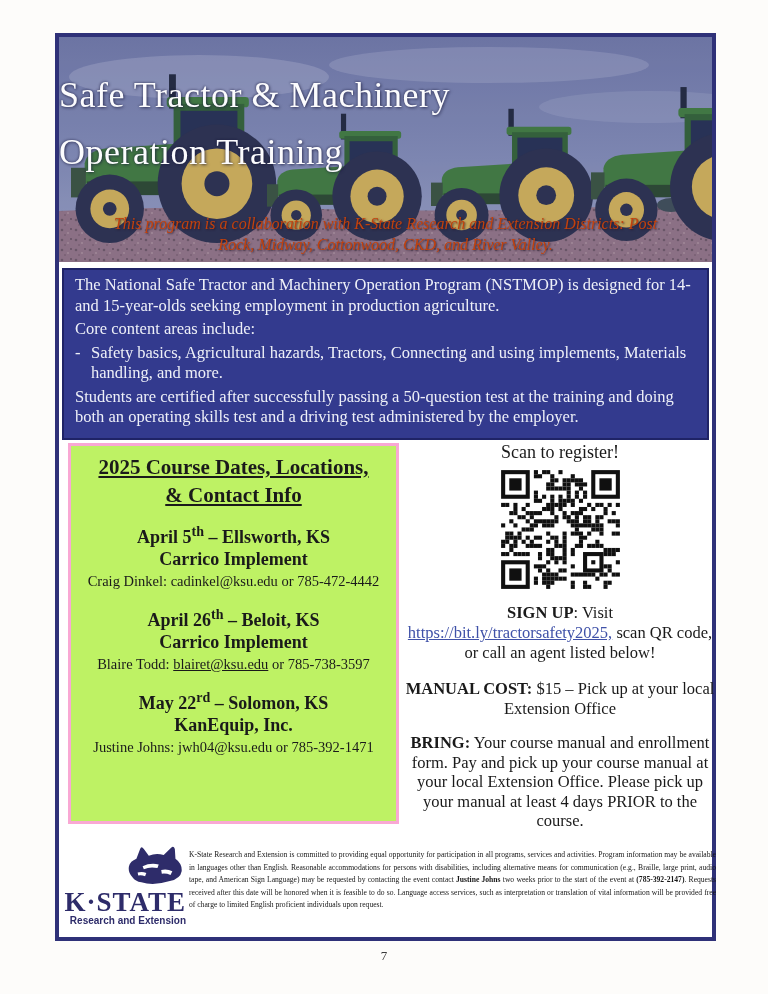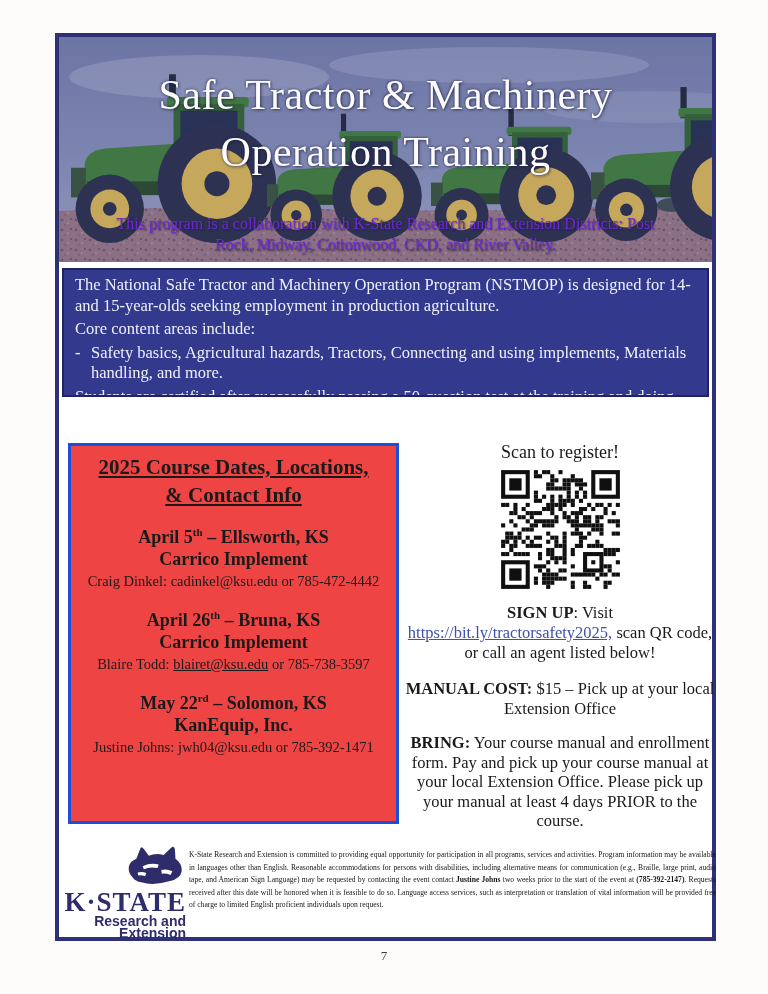--- a/index.html
+++ b/index.html
@@ -18,73 +18,73 @@
     margin:0 auto;
   }
   .frame{
     position:absolute;left:55px;top:33px;width:661px;height:908px;
     border:4px solid var(--frame_navy);background:#ffffff;
   }
   
   .hero{position:absolute;left:0;top:0;right:0;height:225px;overflow:hidden;}
   .hero svg{position:absolute;left:0;top:0;}
   .hero-title{
-    position:absolute;left:0;right:0;top:30px;text-align:center;
-    color:#fcfcfe;font-size:42px;line-height:57px;
+    position:absolute;left:0;right:0;top:30px;text-align:left;
+    color:#fcfcfe;font-size:36px;line-height:57px;
     text-shadow:1px 1px 3px rgba(25,25,60,.75), -1px -1px 2px rgba(25,25,60,.3);
     letter-spacing:.5px;white-space:nowrap;
   }
   .hero-collab{
     position:absolute;left:0;right:0;top:176px;text-align:center;
-    color:#6d28d9;font-size:16px;line-height:21px;
-    text-shadow:1px 1px 2px rgba(40,25,45,.8);white-space:nowrap;
+    color:#c2410c;font-size:16px;line-height:21px;
+    text-shadow:1px 1px 2px rgba(40,25,45,.8);white-space:nowrap;font-style:italic;
   }
   
   .bluebox{
-    position:absolute;left:3px;right:3px;top:231px;height:129px;
+    position:absolute;left:3px;right:3px;top:231px;height:172px;
     background:var(--box_blue);border:2px solid var(--box_border);
     color:#eef0f8;padding:5px 11px;font-size:16.5px;line-height:20.5px;
     overflow:hidden;
   }
   .bluebox p{margin:0 0 3px 0;}
   .bb-bullet{display:flex;margin:0 0 3px 0;}
   .bb-marker{width:16px;flex:0 0 16px;}
   
   .content{position:absolute;left:0;right:0;top:384px;height:424px;}
   .course-box{
     position:absolute;left:9px;top:22px;width:331px;height:381px;
-    border:3px solid #1d4ed8;text-align:center;padding-top:7px;
-    background:#ef4444;
+    border:3px solid #f9a8d4;text-align:center;padding-top:7px;
+    background:#bef264;
   }
   .course-heading{font-size:21px;line-height:28px;font-weight:bold;}
   .course-heading span{text-decoration:underline;}
   .event{margin-top:12px;}
   .event-title,.event-venue{font-size:18px;line-height:22px;font-weight:bold;}
-  .event-title sup{font-size:11px;}
+  .event-title sup{font-size:14px;}
   .event-contact{font-size:14.5px;line-height:22px;}
   [data-ul="true"]{text-decoration:underline;}
   
   .register-col{
     position:absolute;left:346px;top:22px;width:310px;text-align:center;
     font-size:16.5px;line-height:20px;
   }
   .scan-label{font-size:18px;line-height:19px;}
   .qr-wrap{margin:4px auto 0 auto;width:127px;height:127px;background:#fff;}
   .qr-wrap svg{display:block;}
   .signup{margin-top:10px;}
   .signup .b, .manual .b, .bring .b{font-weight:bold;}
   .signup a{color:var(--link_blue);text-decoration:underline;cursor:pointer;}
   .manual{margin-top:16px;}
   .bring{margin-top:14px;line-height:19.5px;}
   
   .footer{position:absolute;left:0;right:0;top:808px;height:92px;}
   .logo{position:absolute;left:3px;top:0px;width:124px;text-align:right;color:var(--logo_navy);}
   .logo-cat{margin:0 auto;}
   .logo-word{font-size:27px;line-height:26px;font-weight:bold;letter-spacing:1px;font-family:"Liberation Serif",serif;}
-  .logo-sub{font-size:14px;line-height:12px;font-weight:bold;font-family:"Liberation Sans",sans-serif;}
+  .logo-sub{font-size:10px;line-height:12px;font-weight:bold;font-family:"Liberation Sans",sans-serif;}
   .disclaimer{
     position:absolute;left:130px;top:4px;width:527px;
     font-family:Liberation Serif, serif;font-size:7.6px;line-height:12.6px;
     text-align:justify;color:#161616;
   }
   .disclaimer .b{font-weight:bold;}
   .pagenum{
     position:absolute;left:0;right:0;top:948px;text-align:center;
     font-size:13px;color:#3a3a3a;
   }
@@ -169,21 +169,21 @@
           <div><span>&amp; Contact Info</span></div>
         </div>
 
         <div class="event">
           <div class="event-title"><span>April 5</span><sup>th</sup><span> – Ellsworth, KS</span></div>
           <div class="event-venue">Carrico Implement</div>
           <div class="event-contact"><span>Craig Dinkel: </span><span data-ul="false">cadinkel@ksu.edu</span><span> or 785-472-4442</span></div>
         </div>
 
         <div class="event">
-          <div class="event-title"><span>April 26</span><sup>th</sup><span> – Bruna, KS</span></div>
+          <div class="event-title"><span>April 26</span><sup>th</sup><span> – Beloit, KS</span></div>
           <div class="event-venue">Carrico Implement</div>
           <div class="event-contact"><span>Blaire Todd: </span><span data-ul="true">blairet@ksu.edu</span><span> or 785-738-3597</span></div>
         </div>
 
 
         <div class="event">
           <div class="event-title"><span>May 22</span><sup>rd</sup><span> – Solomon, KS</span></div>
           <div class="event-venue">KanEquip, Inc.</div>
           <div class="event-contact"><span>Justine Johns: </span><span data-ul="false">jwh04@ksu.edu</span><span> or 785-392-1471</span></div>
         </div>

